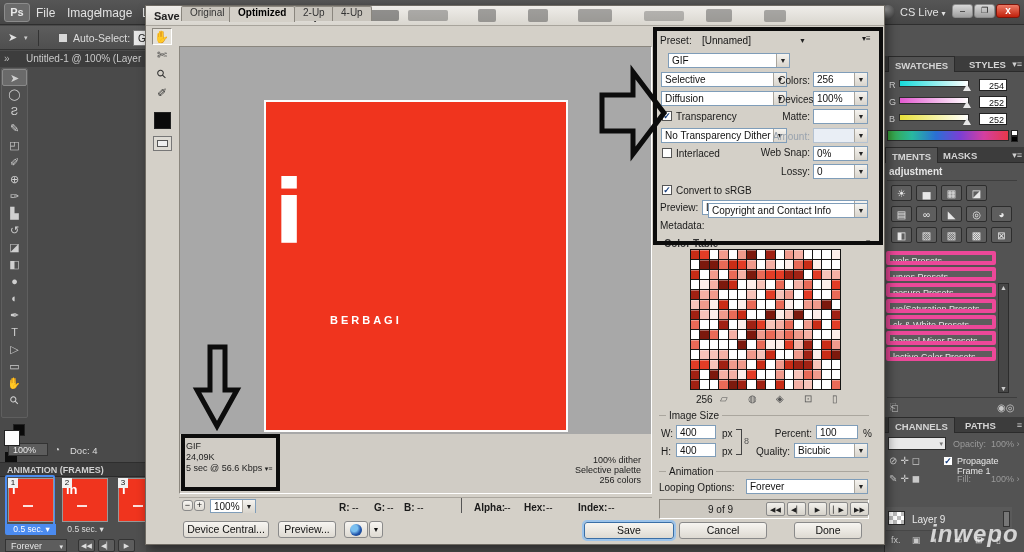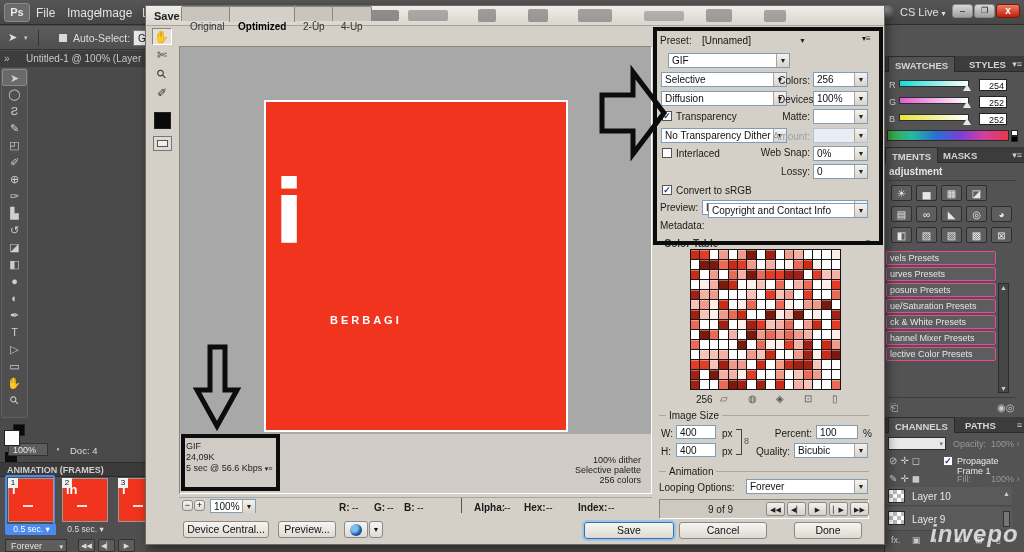--- a/index.html
+++ b/index.html
@@ -35,21 +35,21 @@
   .ptab { position:absolute; top:0; height:16px; font-size:9.5px; font-weight:bold;
           color:#d5d5d5; padding:3px 6px 0 6px; }
   .ptab.act { background:#535353; border:1px solid #2b2b2b; border-bottom:none; }
   .pmenu { position:absolute; right:3px; top:3px; color:#cfcfcf; font-size:9px; }
   .sl-track { position:absolute; height:7px; width:70px; border:1px solid #2e2e2e; }
   .sl-thumb { position:absolute; width:0; height:0; border-left:4px solid transparent;
               border-right:4px solid transparent; border-bottom:7px solid #e8e8e8; }
   .sl-val { position:absolute; width:28px; height:12px; background:#fff; border:1px solid #222;
             color:#111; font-size:9px; text-align:right; padding:1px 2px 0 0; }
   .preset-item { position:absolute; left:1px; width:110px; height:14px; background:#5d5d5d;
-                 border:1px solid #ec4899; border-radius:2px; color:#e6e6e6; font-size:9px;
+                 border:4px solid #ec4899; border-radius:2px; color:#e6e6e6; font-size:9px;
                  padding:1px 0 0 3px; white-space:nowrap; overflow:hidden; }
   .adjico { position:absolute; width:21px; height:16px; background:#5e5e5e;
             border:1px solid #2d2d2d; border-radius:2px; color:#e8e8e8; font-size:10px;
             text-align:center; line-height:15px; }
   .lrow { position:absolute; left:1px; width:126px; height:19px; background:#5a5a5a;
           border-bottom:1px solid #474747; color:#e8e8e8; font-size:10px; }
   .checker { position:absolute; width:17px; height:14px; border:1px solid #2a2a2a;
      background:
       linear-gradient(45deg,#bbb 25%,transparent 25%,transparent 75%,#bbb 75%) 0 0/8px 8px,
       linear-gradient(45deg,#bbb 25%,#fff 25%,#fff 75%,#bbb 75%) 4px 4px/8px 8px; }
@@ -69,21 +69,21 @@
 
   
   .dialog { left:145px; top:5px; width:740px; height:540px; background:#d4d0c8;
             border:1px solid #6e6a63; box-shadow:3px 4px 10px rgba(0,0,0,.45); z-index:10; }
   .dtitle { position:absolute; left:0; top:0; width:738px; height:20px;
             background:linear-gradient(#efede9,#d9d6cf); border-bottom:1px solid #a8a49c;
             font-size:11px; font-weight:bold; color:#222; padding:4px 0 0 8px; }
   .blob { position:absolute; background:rgba(70,70,70,.55); border-radius:2px; }
   .sunken { border:1px solid; border-color:#8a867e #ffffff #ffffff #8a867e; }
   .vtab { position:absolute; top:0; height:15px; background:#c9c5bd; border:1px solid #8a867e;
-          border-bottom:none; font-size:10px; padding:14px 8px 0 8px; color:#333;
+          border-bottom:none; font-size:10px; padding:0 8px 0 8px; color:#333;
           border-radius:2px 2px 0 0; }
   .vtab.act { background:#d4d0c8; font-weight:bold; color:#000; height:16px; z-index:2; }
   .dtool { position:absolute; left:6px; width:20px; height:17px; text-align:center;
            line-height:17px; font-size:12px; color:#333; }
   .dtool.sel { background:#e4e1da; border:1px solid; border-color:#8a867e #fff #fff #8a867e; }
   .dd { position:absolute; height:15px; background:#fff; border:1px solid #7f9db9;
         font-size:10px; }
   .dd .t { position:absolute; left:3px; top:1px; white-space:nowrap; overflow:hidden; right:15px; }
   .dd .b { position:absolute; right:0; top:0; width:13px; height:13px;
            background:linear-gradient(#f5f3ef,#d8d4cc); border-left:1px solid #a9a59d;
@@ -291,25 +291,20 @@
         <span style="position:absolute;right:2px;top:2px;font-size:7px;color:#777">▾</span>
       </div>
     <span class="abs dim" style="left:68px;top:414px;font-size:9px">Opacity:</span>
     <span class="abs dim" style="left:106px;top:414px;font-size:9px"><span>100%</span> ›</span>
     <span class="abs grey-ico" style="left:4px;top:430px;letter-spacing:3px">⊘✛◻</span>
     <span class="abs chk" style="left:58px;top:431px">✓</span>
     <span class="abs" style="left:72px;top:431px;font-size:9px;color:#e8e8e8">Propagate Frame 1</span>
     <span class="abs grey-ico" style="left:4px;top:448px;letter-spacing:3px">✎✛◼</span>
     <span class="abs dim" style="left:72px;top:449px;font-size:9px">Fill:</span>
     <span class="abs dim" style="left:106px;top:449px;font-size:9px"><span>100%</span> ›</span>
-    <div class="lrow" style="top:462px">
-      <span class="checker" style="left:2px;top:2px"></span>
-      <span style="position:absolute;left:26px;top:4px">Layer 10</span>
-      <span style="position:absolute;right:2px;top:3px;font-size:7px;color:#ccc">▲</span>
-    </div>
     <div class="lrow" style="top:482px;height:24px">
       <span class="checker" style="left:2px;top:4px"></span>
       <span style="position:absolute;left:26px;top:7px">Layer 9</span>
       <span style="position:absolute;right:2px;top:4px;width:7px;height:16px;background:#777;border:1px solid #333"></span>
     </div>
     <div id="layerfooter">
         <div style="position: absolute; left: 6px; top: 510px; color: rgb(201, 201, 201); font-size: 9px;">fx.</div>
         <div style="position: absolute; left: 27px; top: 510px; color: rgb(201, 201, 201); font-size: 9px;">▣</div>
         <div style="position: absolute; left: 48px; top: 510px; color: rgb(201, 201, 201); font-size: 9px;">◐</div>
         <div style="position: absolute; left: 69px; top: 510px; color: rgb(201, 201, 201); font-size: 9px;">▭</div>

